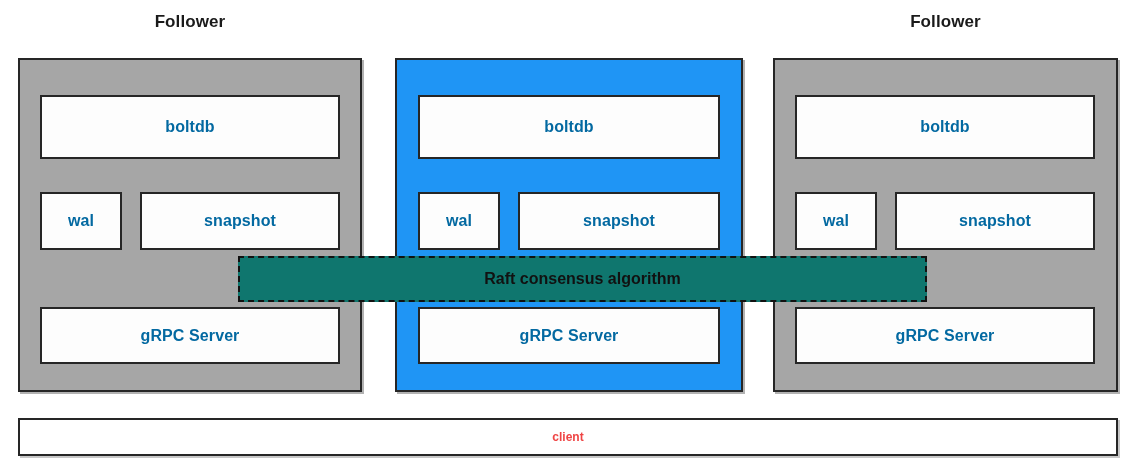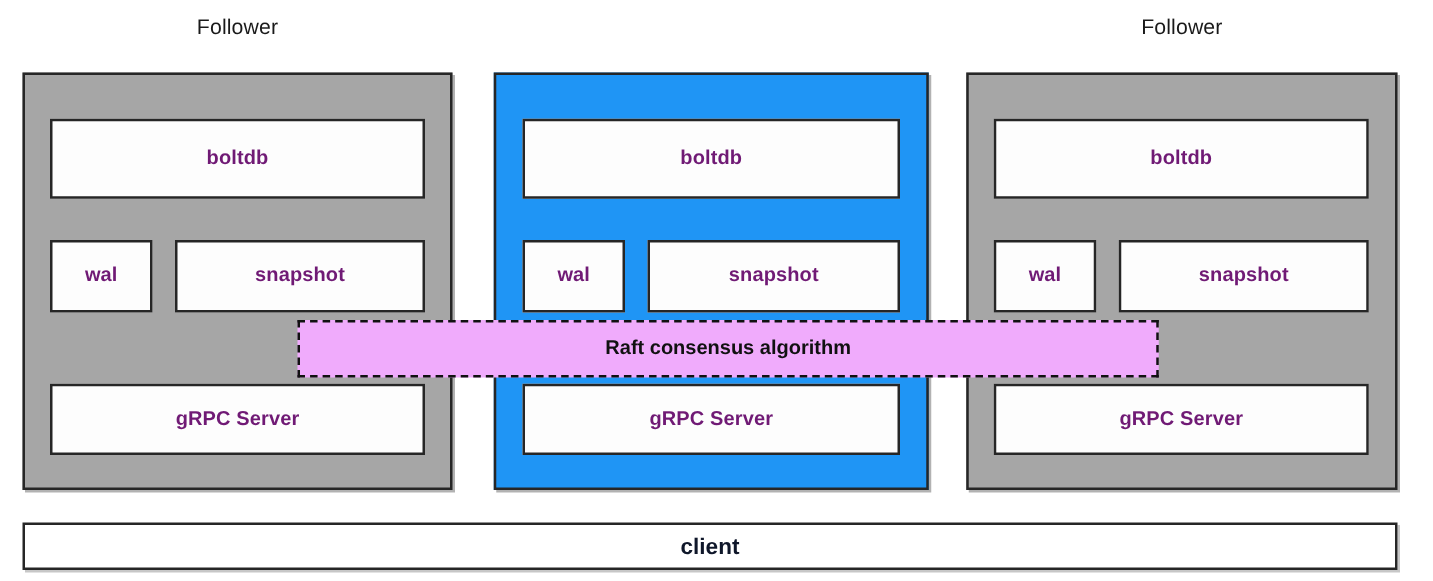--- a/index.html
+++ b/index.html
@@ -21,21 +21,21 @@
     top: 0;
     width: 1146px;
     height: 465px;
   }
 
   
   .node-heading {
     position: absolute;
     text-align: center;
     font-size: 17px;
-    font-weight: 400;
+    font-weight: 700;
     color: #1a1a1a;
     letter-spacing: 0.1px;
     line-height: 20px;
     white-space: nowrap;
   }
 
   
   .node-panel {
     position: absolute;
     box-sizing: border-box;
@@ -53,52 +53,52 @@
   .comp-box {
     position: absolute;
     box-sizing: border-box;
     background: #fdfdfd;
     border: 2px solid #262626;
     display: flex;
     align-items: center;
     justify-content: center;
     font-size: 16px;
     font-weight: 700;
-    color: #701a75;
+    color: #0369a1;
     letter-spacing: 0.1px;
     white-space: nowrap;
   }
 
   
   .raft-bar {
     position: absolute;
     box-sizing: border-box;
-    background: #f0abfc;
+    background: #0f766e;
     border: 2px dashed #111111;
     display: flex;
     align-items: center;
     justify-content: center;
     font-size: 16px;
     font-weight: 700;
     color: #111111;
     z-index: 6;
   }
 
   
   .client-bar {
     position: absolute;
     box-sizing: border-box;
     background: #ffffff;
     border: 2px solid #262626;
     display: flex;
     align-items: center;
     justify-content: center;
-    font-size: 18px;
+    font-size: 12px;
     font-weight: 700;
-    color: #0f172a;
+    color: #ef4444;
     box-shadow: 2px 2px 0 rgba(0,0,0,0.22);
   }
 </style>
 </head>
 <body>
 
 <div id="stage">
 
   <div class="node-heading" style="left:18px;  top:12px; width:344px;">Follower</div>
 

